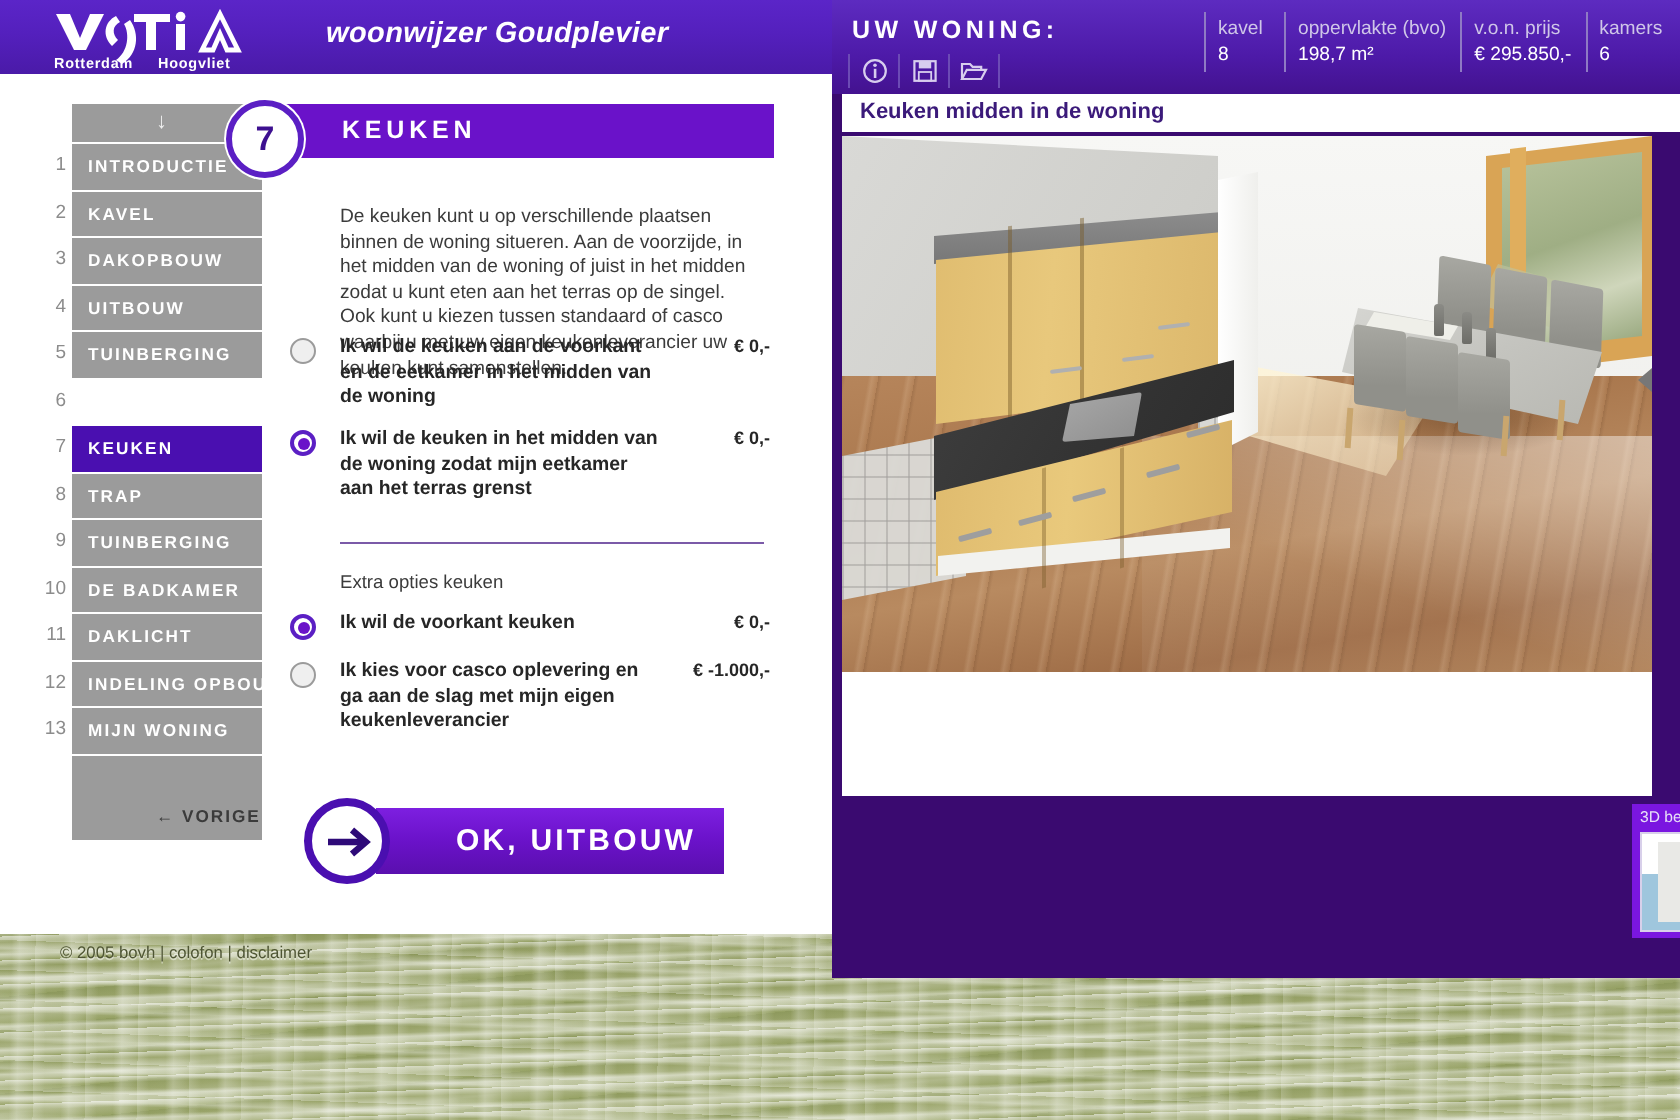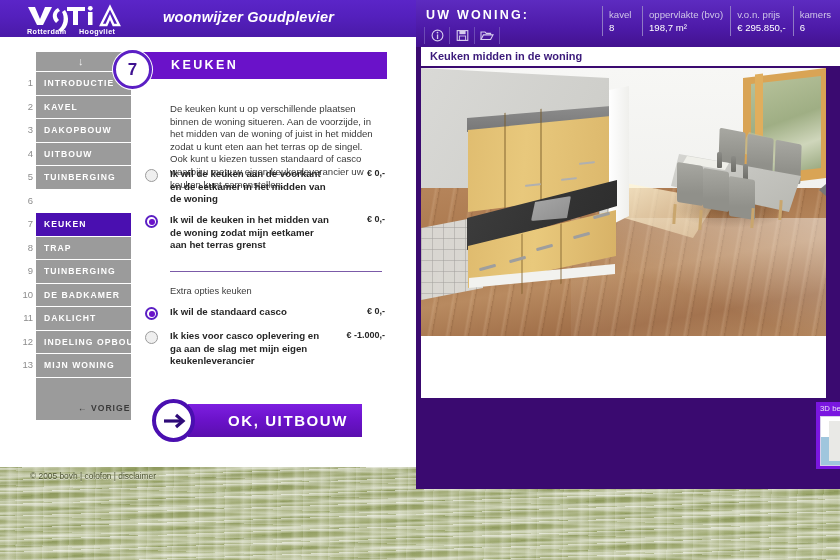--- a/index.html
+++ b/index.html
@@ -367,21 +367,21 @@
         <span class="optprice">€ 0,-</span>
       </div>
     </div>
 
   <div id="divider"></div>
   <div id="extraLbl">Extra opties keuken</div>
 
   <div id="extrawrap">
       <div class="opt" style="top: 306px;">
         <span class="radio on"></span>
-        <span class="optlbl">Ik wil de standaard casco</span>
+        <span class="optlbl">Ik wil de voorkant keuken</span>
         <span class="optprice">€ 0,-</span>
       </div>
       <div class="opt" style="top: 330px;">
         <span class="radio"></span>
         <span class="optlbl">Ik kies voor casco oplevering en ga aan de slag met mijn eigen keukenleverancier</span>
         <span class="optprice">€ -1.000,-</span>
       </div>
     </div>
 
   <div id="prev">

